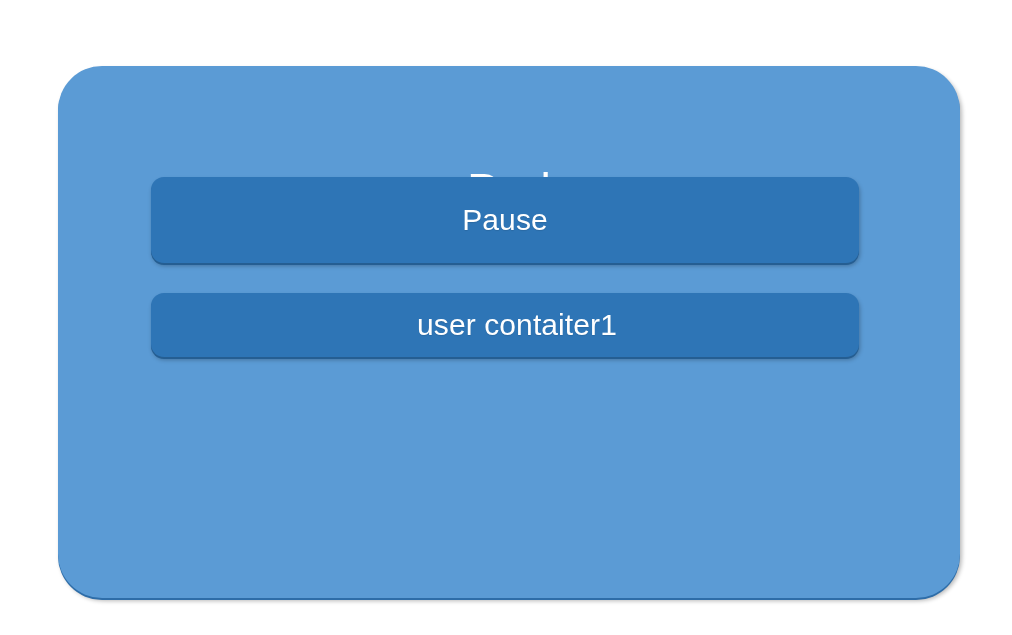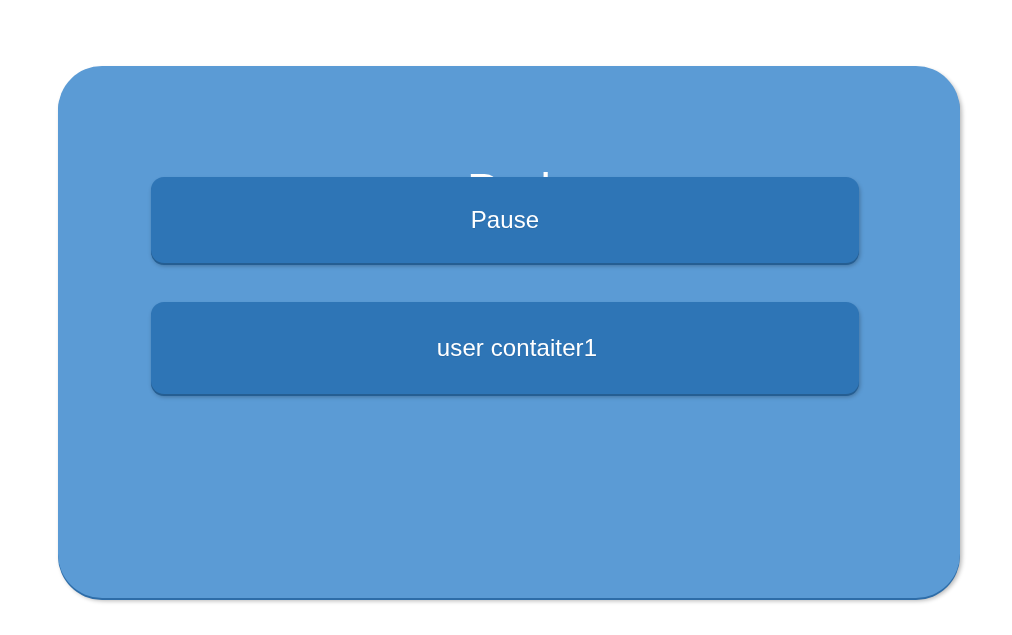--- a/index.html
+++ b/index.html
@@ -64,26 +64,26 @@
     border-radius: 13px;
     box-shadow:
       0 2px 0 0 #255E92,
       1px 3px 4px rgba(0, 0, 0, 0.26);
     display: flex;
     align-items: center;
     justify-content: center;
   }
 
   .container-box.pause    { top: 111px; height: 86px; }  
-  .container-box.user-one { top: 236px; height: 92px; padding-left: 24px; }  
+  .container-box.user-one { top: 227px; height: 64px; padding-left: 24px; }  
   .container-box.user-two { top: 362px; height: 88px; }  
 
   .container-label {
     color: #FFFFFF;
-    font-size: 24px;
+    font-size: 30px;
     line-height: 34px;
     font-weight: 400;
     letter-spacing: 0.1px;
     white-space: nowrap;
     text-shadow: 0 1px 1px rgba(0, 0, 0, 0.10);
   }
 </style>
 </head>
 <body>
 

